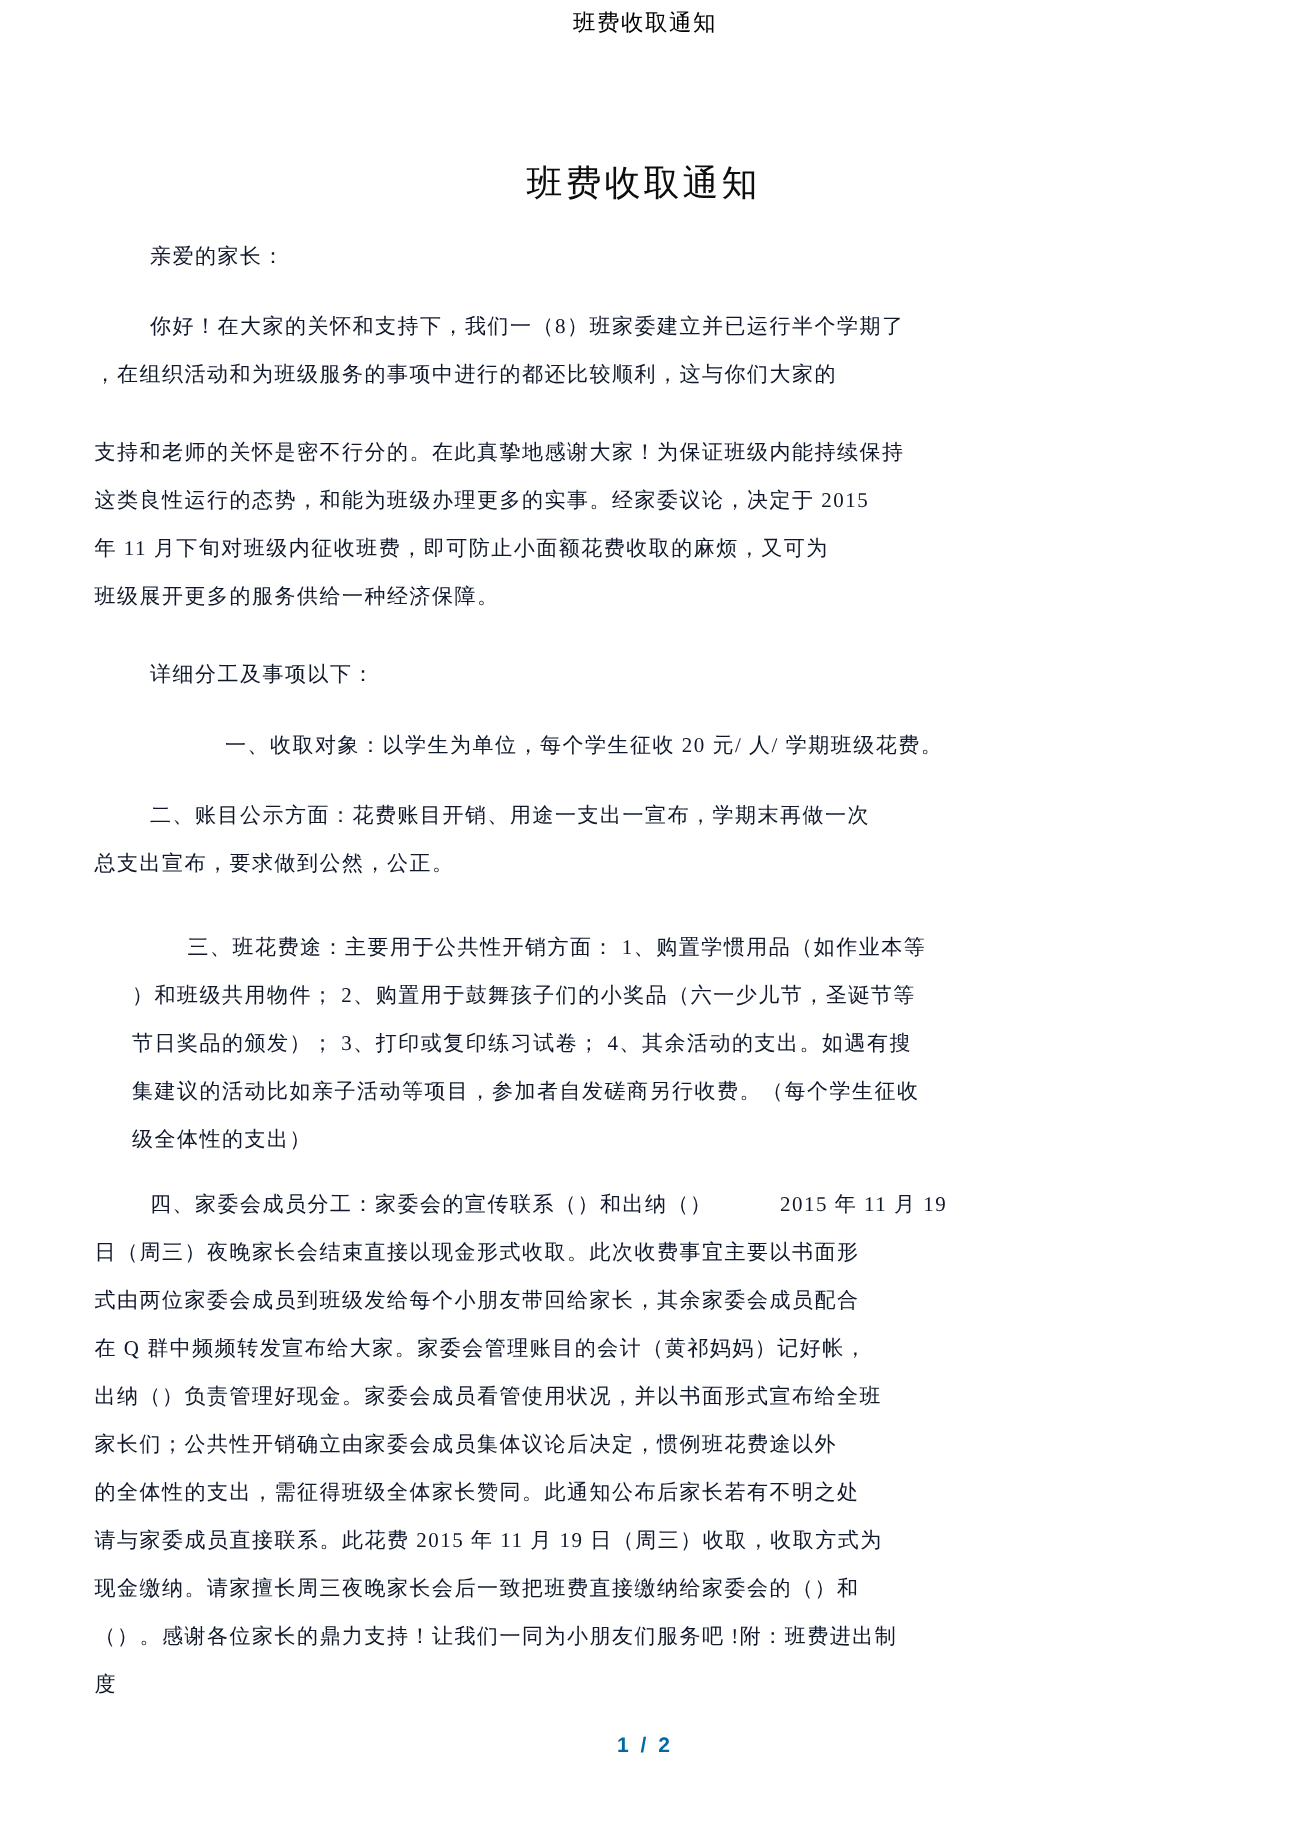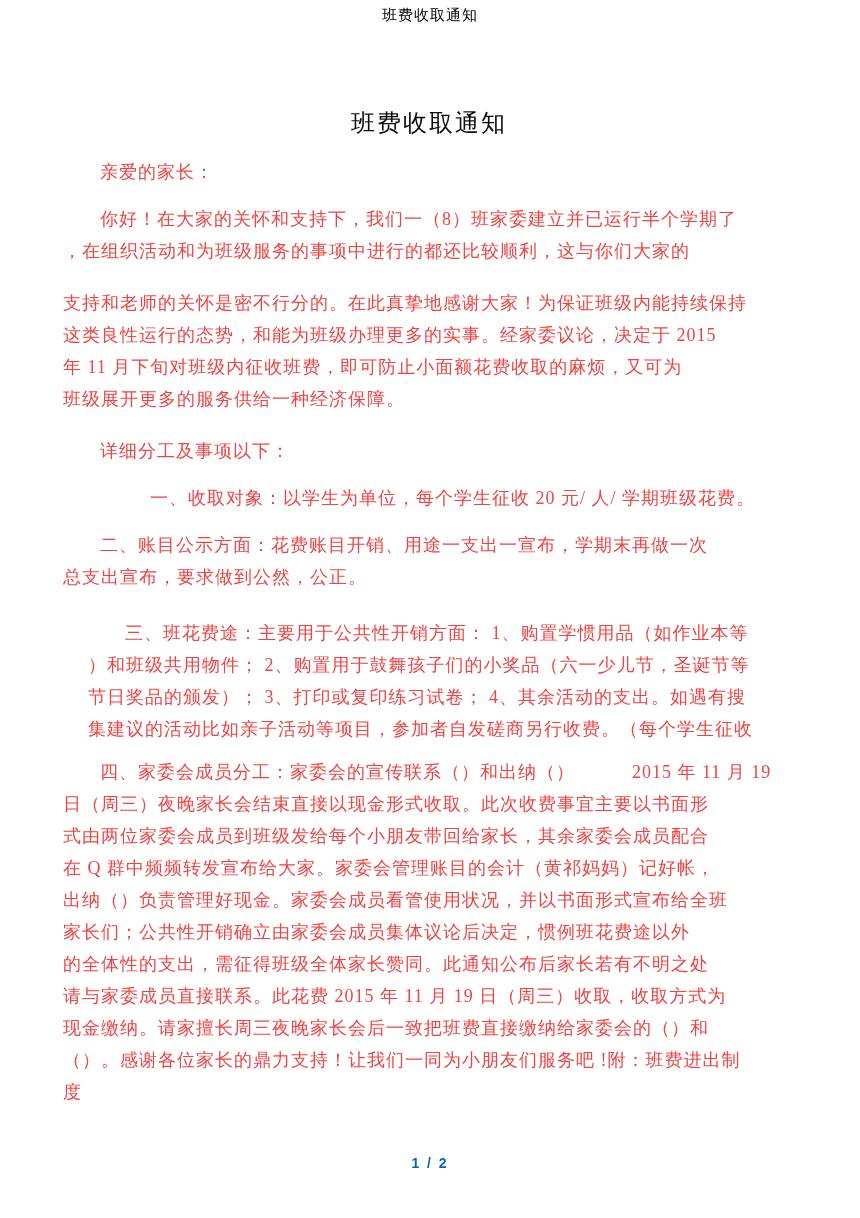--- a/index.html
+++ b/index.html
@@ -40,25 +40,25 @@
     margin-bottom: 13px;
     color: #0d0d0d;
   }
   .doc-body { width: 100%; }
   .para { margin-top: 15px; }
   .para:nth-child(1) { margin-top: 0; }
   .para:nth-child(3) { margin-top: 20px; }
   .para:nth-child(6) { margin-top: 24px; margin-left: 25px; }
   .para:nth-child(7) { margin-top: 11px; }
   .line {
-    font-size: 18px;
+    font-size: 14px;
     line-height: 32px;
     letter-spacing: 1px;
     white-space: nowrap;
-    color: #ef4444;
+    color: #0f172a;
   }
   .indent-2 { padding-left: 37px; }
   .indent-48 { padding-left: 87px; }
   .gap-before { margin-top: 20px; }
   .footer {
     position: absolute;
     top: 1155px;
     left: 0;
     width: 100%;
     text-align: center;
@@ -97,20 +97,21 @@
         </div>
         <div class="para">
           <div class="line indent-2">二、账目公示方面：花费账目开销、用途一支出一宣布，学期末再做一次</div>
           <div class="line">总支出宣布，要求做到公然，公正。</div>
         </div>
         <div class="para">
           <div class="line indent-2">三、班花费途：主要用于公共性开销方面： 1、购置学惯用品（如作业本等</div>
           <div class="line">）和班级共用物件； 2、购置用于鼓舞孩子们的小奖品（六一少儿节，圣诞节等</div>
           <div class="line">节日奖品的颁发）； 3、打印或复印练习试卷； 4、其余活动的支出。如遇有搜</div>
           <div class="line">集建议的活动比如亲子活动等项目，参加者自发磋商另行收费。（每个学生征收</div>
+          <div class="line">级全体性的支出）</div>
         </div>
         <div class="para">
           <div class="line indent-2">四、家委会成员分工：家委会的宣传联系（）和出纳（）　　　2015 年 11 月 19</div>
           <div class="line">日（周三）夜晚家长会结束直接以现金形式收取。此次收费事宜主要以书面形</div>
           <div class="line">式由两位家委会成员到班级发给每个小朋友带回给家长，其余家委会成员配合</div>
           <div class="line">在 Q 群中频频转发宣布给大家。家委会管理账目的会计（黄祁妈妈）记好帐，</div>
           <div class="line">出纳（）负责管理好现金。家委会成员看管使用状况，并以书面形式宣布给全班</div>
           <div class="line">家长们；公共性开销确立由家委会成员集体议论后决定，惯例班花费途以外</div>
           <div class="line">的全体性的支出，需征得班级全体家长赞同。此通知公布后家长若有不明之处</div>
           <div class="line">请与家委成员直接联系。此花费 2015 年 11 月 19 日（周三）收取，收取方式为</div>

